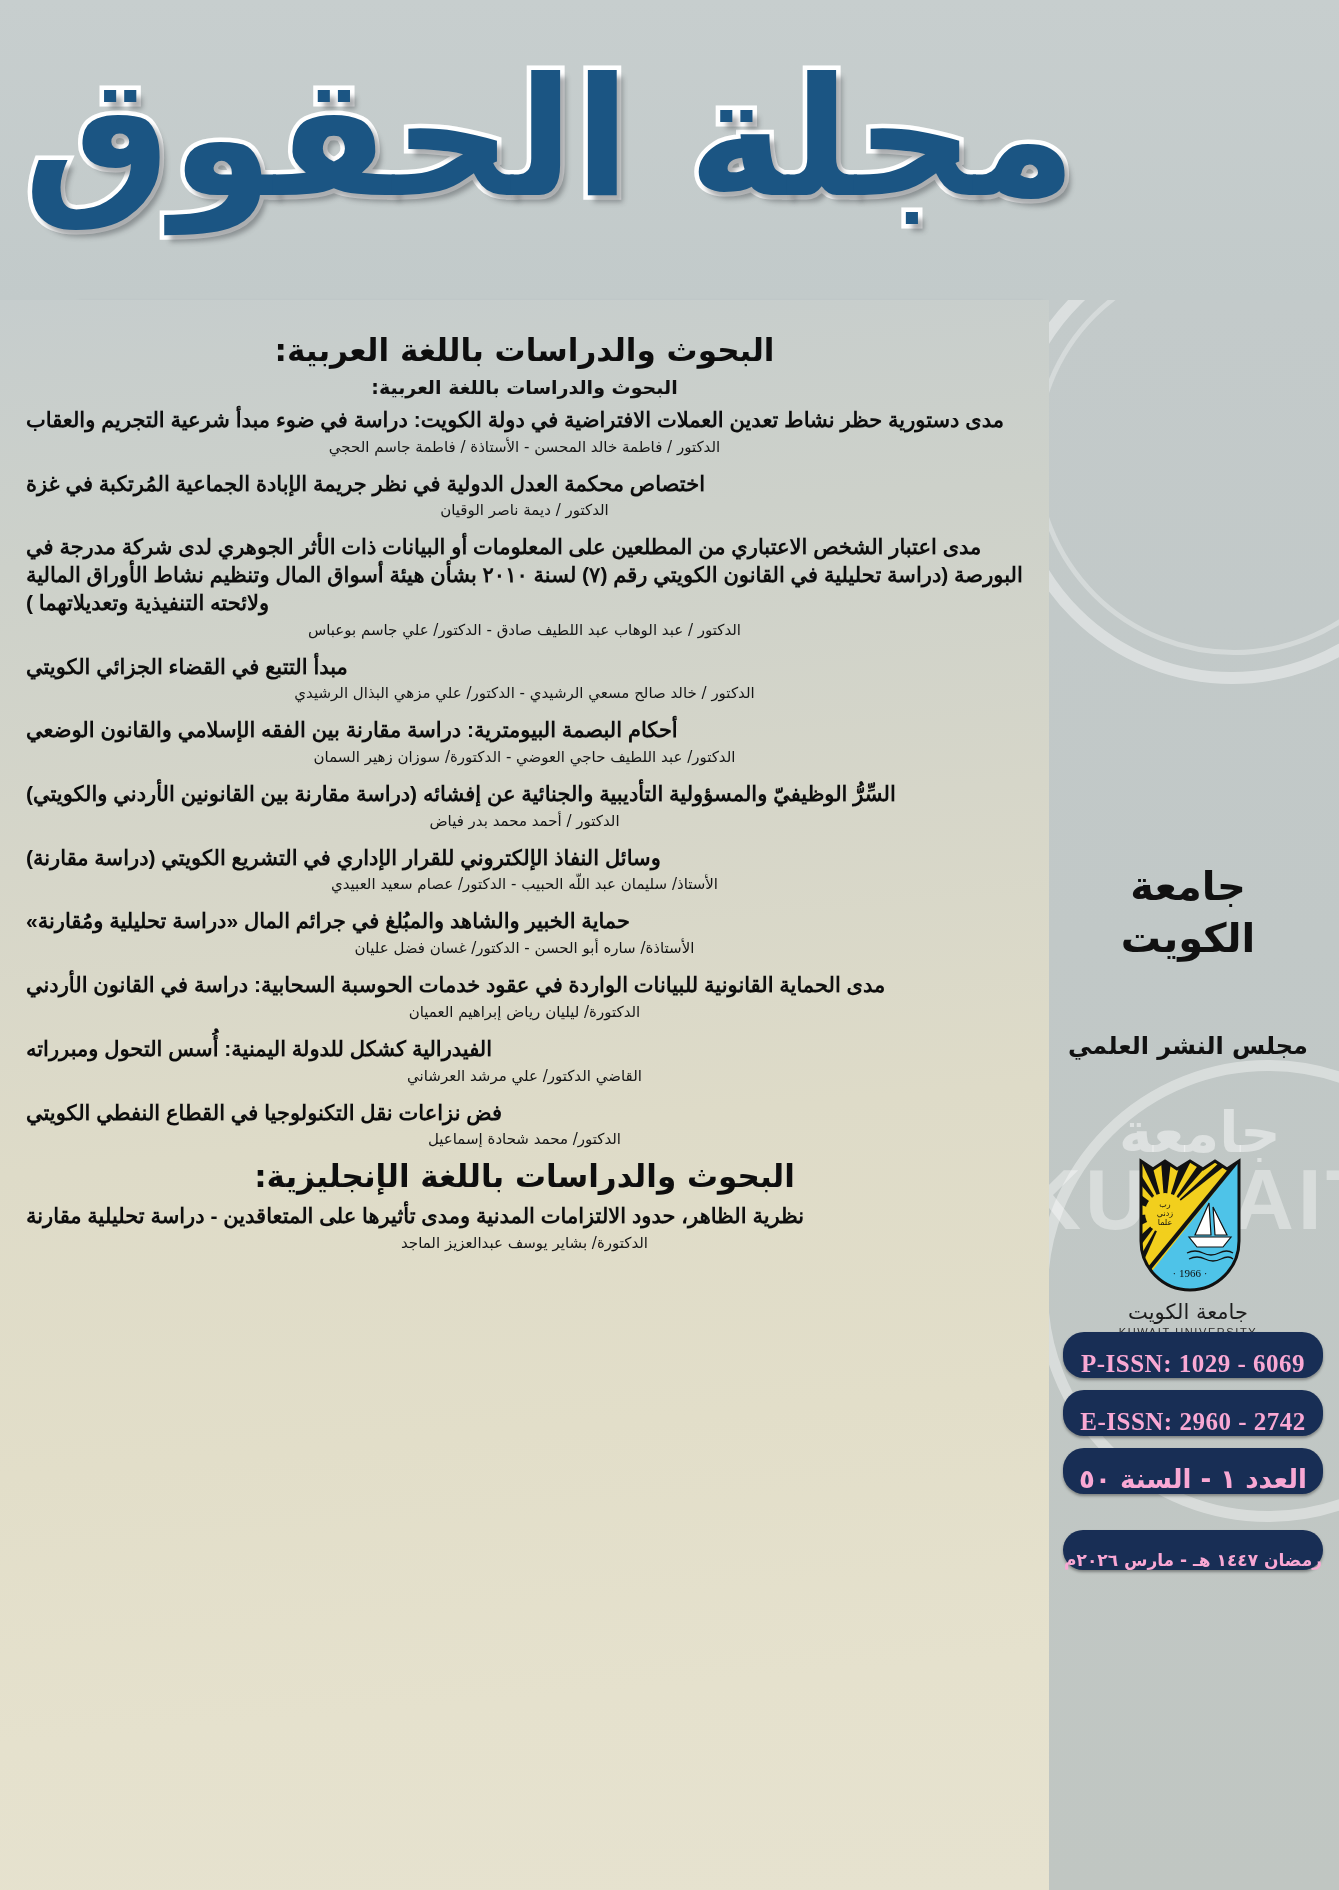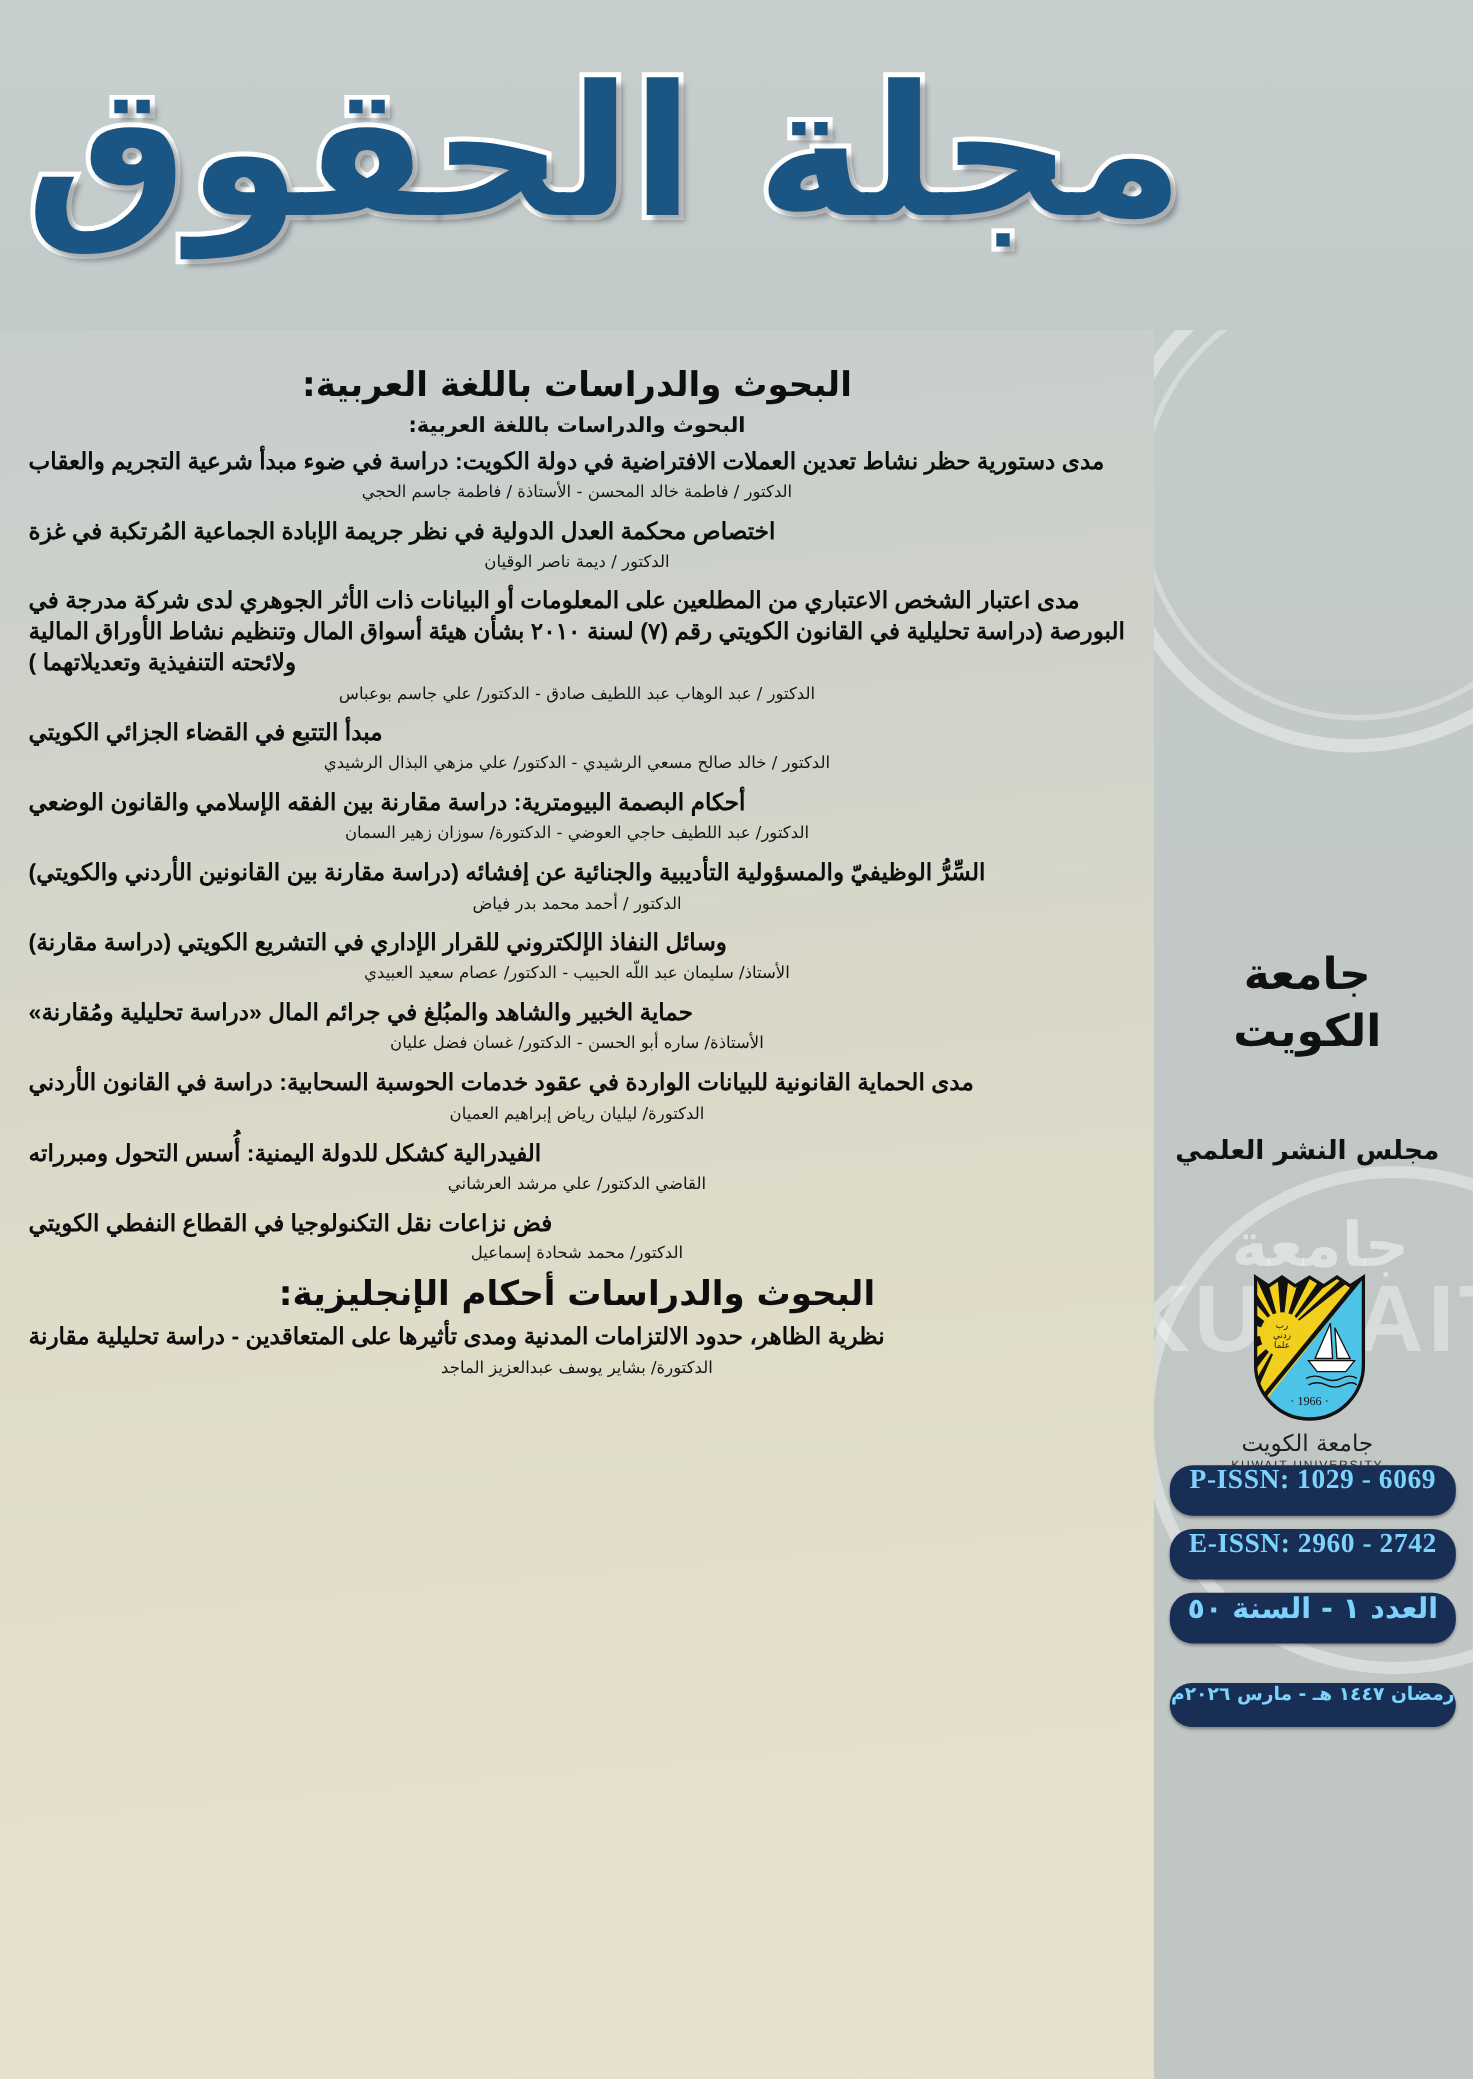--- a/index.html
+++ b/index.html
@@ -110,22 +110,22 @@
   .crest-caption .en{
     font-family:"Liberation Sans", sans-serif;
     font-size:11px;color:#2a2a2a;letter-spacing:1.6px;display:block;
     direction:ltr;margin-top:2px;
   }
 
   
   .issn-box{
     position:absolute;right:0;
     background:#182e55;
-    color:#7dd3fc;
-    display:flex;align-items:flex-start;justify-content:center;
+    color:#f9a8d4;
+    display:flex;align-items:flex-end;justify-content:center;
     box-shadow:0 2px 3px rgba(0,0,0,.35);
     border-radius:21px;
   }
   .issn-box span{
     font-family:"Liberation Serif", serif;
     font-weight:700;
   }
   #issn-p{ top:1032px; left:14px; right:16px; height:46px; }
   #issn-e{ top:1090px; left:14px; right:16px; height:46px; }
   #issue  { top:1148px; left:14px; right:16px; height:46px; }
@@ -278,21 +278,21 @@
 
     <div class="item">
       <div class="art-title">فض نزاعات نقل التكنولوجيا في القطاع النفطي الكويتي</div>
       <div class="sp4"></div>
       <div class="art-authors">الدكتور/ محمد شحادة إسماعيل</div>
     </div>
 
     <div class="sp10"></div>
 
     <div class="item">
-      <div class="section-head">البحوث والدراسات أحكام الإنجليزية:</div>
+      <div class="section-head">البحوث والدراسات باللغة الإنجليزية:</div>
     </div>
 
     <div class="sp8"></div>
 
     <div class="item">
       <div class="art-title">نظرية الظاهر، حدود الالتزامات المدنية ومدى تأثيرها على المتعاقدين - دراسة تحليلية مقارنة</div>
       <div class="sp4"></div>
       <div class="art-authors">الدكتورة/ بشاير يوسف عبدالعزيز الماجد</div>
     </div>
 

